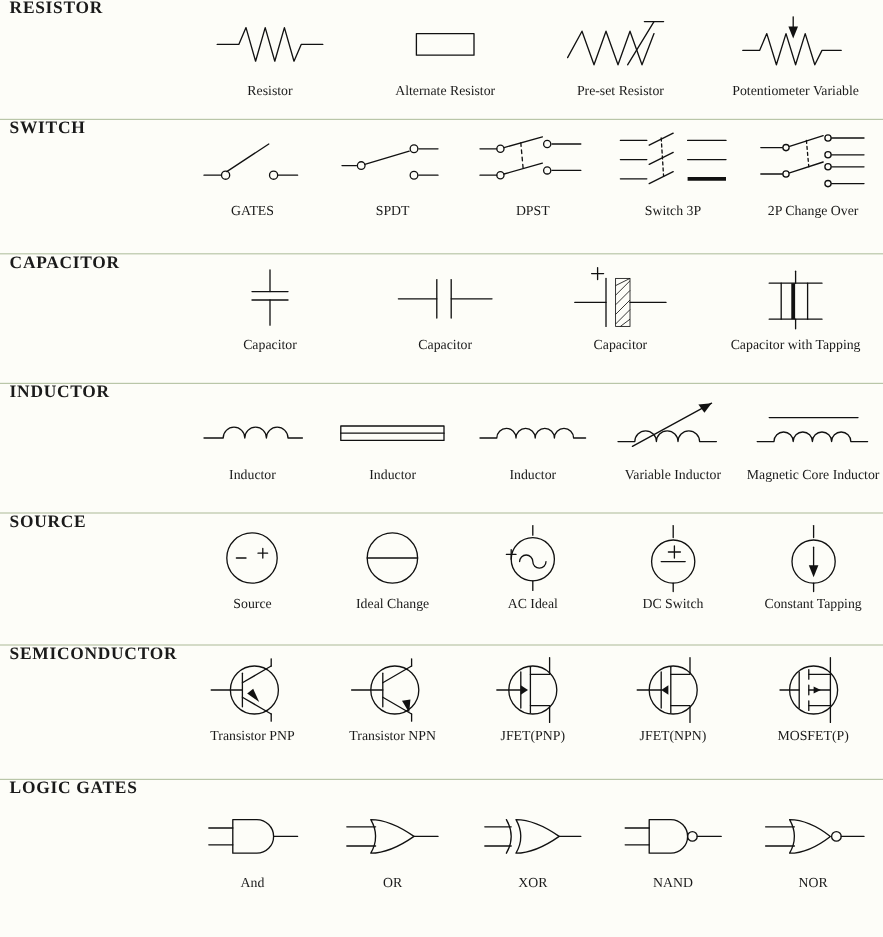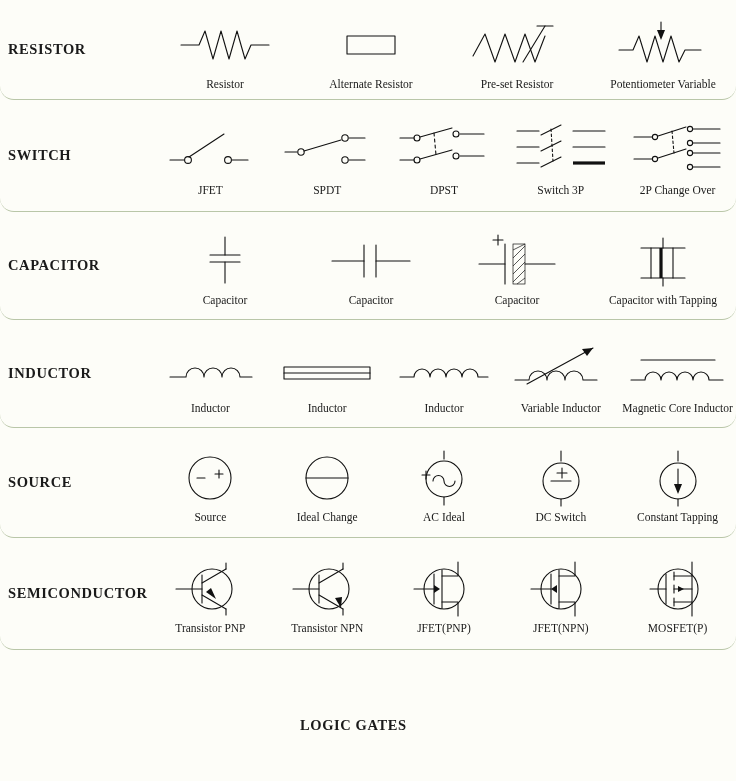--- a/index.html
+++ b/index.html
@@ -6,26 +6,25 @@
   body{
     width:736px;height:781px;
     background:#fdfdf8;
     font-family:"Liberation Serif", serif;
     color:#1a1a1a;
     overflow:hidden;
   }
   #sheet{width:736px;height:781px;position:relative;}
   .row{
     display:flex;
-    align-items:center;
+    align-items:flex-start;
     border-bottom:1px solid #b9c6a8;
     box-sizing:border-box;
-    border-radius:14px;
-  }
-  .row:last-child{border-bottom:none;flex-direction:column;}
+  }
+  .row:last-child{border-bottom:none;}
   .cat{
     width:152px;
     flex:0 0 152px;
     display:flex;
     align-items:center;
     justify-content:flex-start;
     padding-left:8px;
     box-sizing:border-box;
     font-size:14.5px;
     letter-spacing:0.6px;
@@ -132,21 +131,21 @@
       <div class="cell">
         <div class="sym">
           <svg width="96" height="50" viewBox="0 0 96 50">
             <path class="st" d="M8 34 H22"></path>
             <circle class="st" cx="26" cy="34" r="3.4"></circle>
             <path class="st" d="M27 31 L62 8"></path>
             <circle class="st" cx="66" cy="34" r="3.4"></circle>
             <path class="st" d="M70 34 H86"></path>
           </svg>
         </div>
-        <div class="lbl">JFET</div>
+        <div class="lbl">GATES</div>
       </div>
 
       <div class="cell">
         <div class="sym">
           <svg width="96" height="50" viewBox="0 0 96 50">
             <path class="st" d="M6 26 H18"></path>
             <circle class="st" cx="22" cy="26" r="3.2"></circle>
             <path class="st" d="M25 25 L62 14"></path>
             <circle class="st" cx="66" cy="12" r="3.2"></circle>
             <circle class="st" cx="66" cy="34" r="3.2"></circle>

